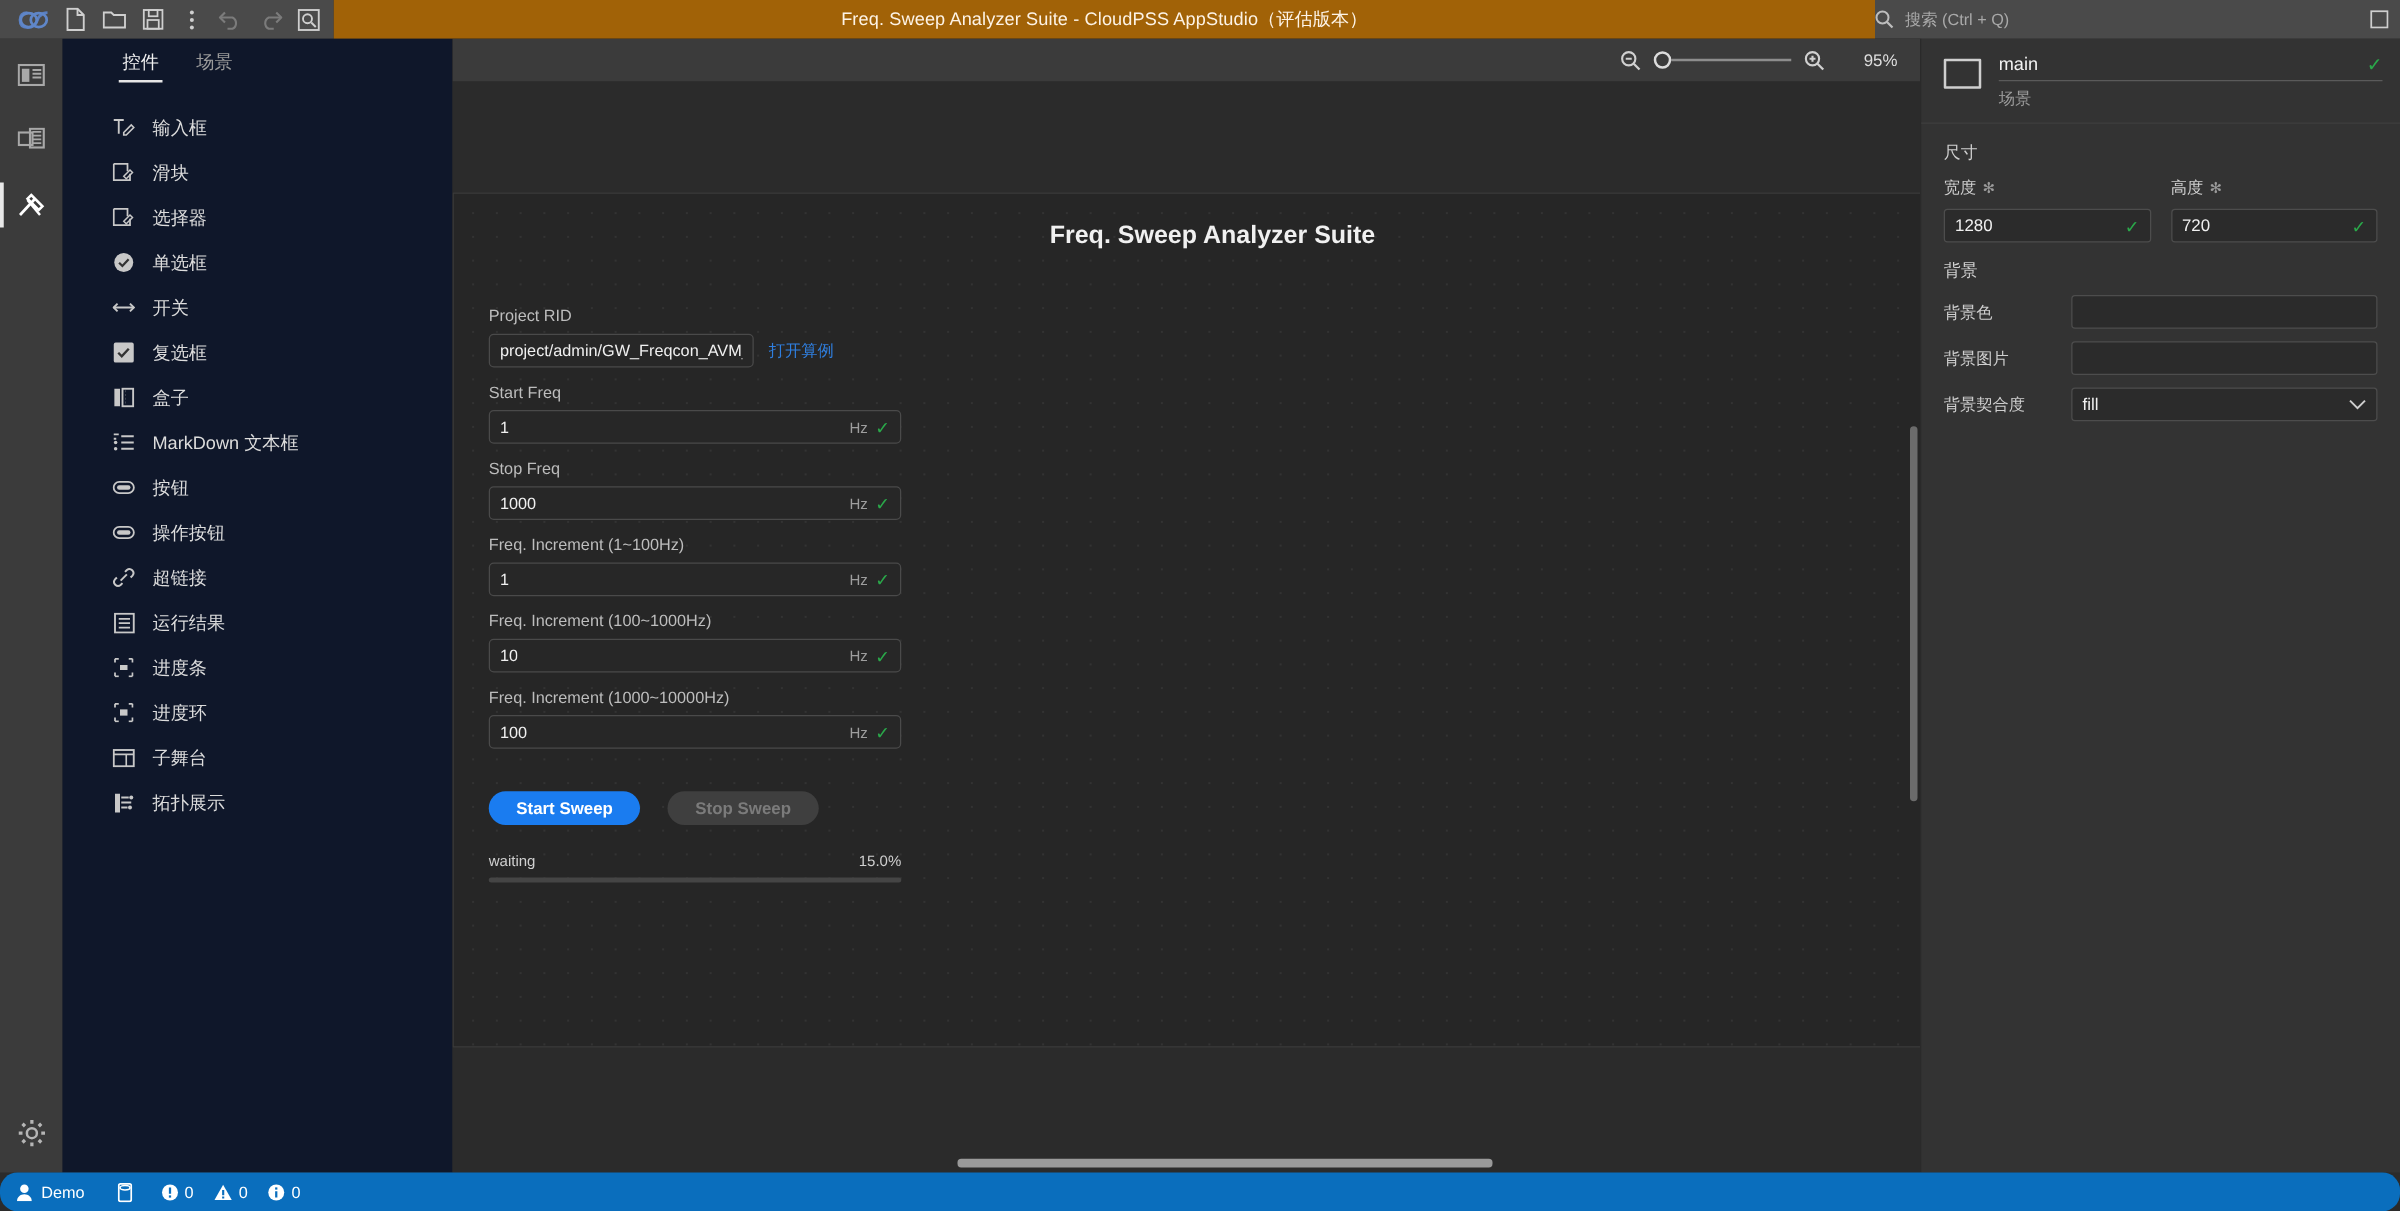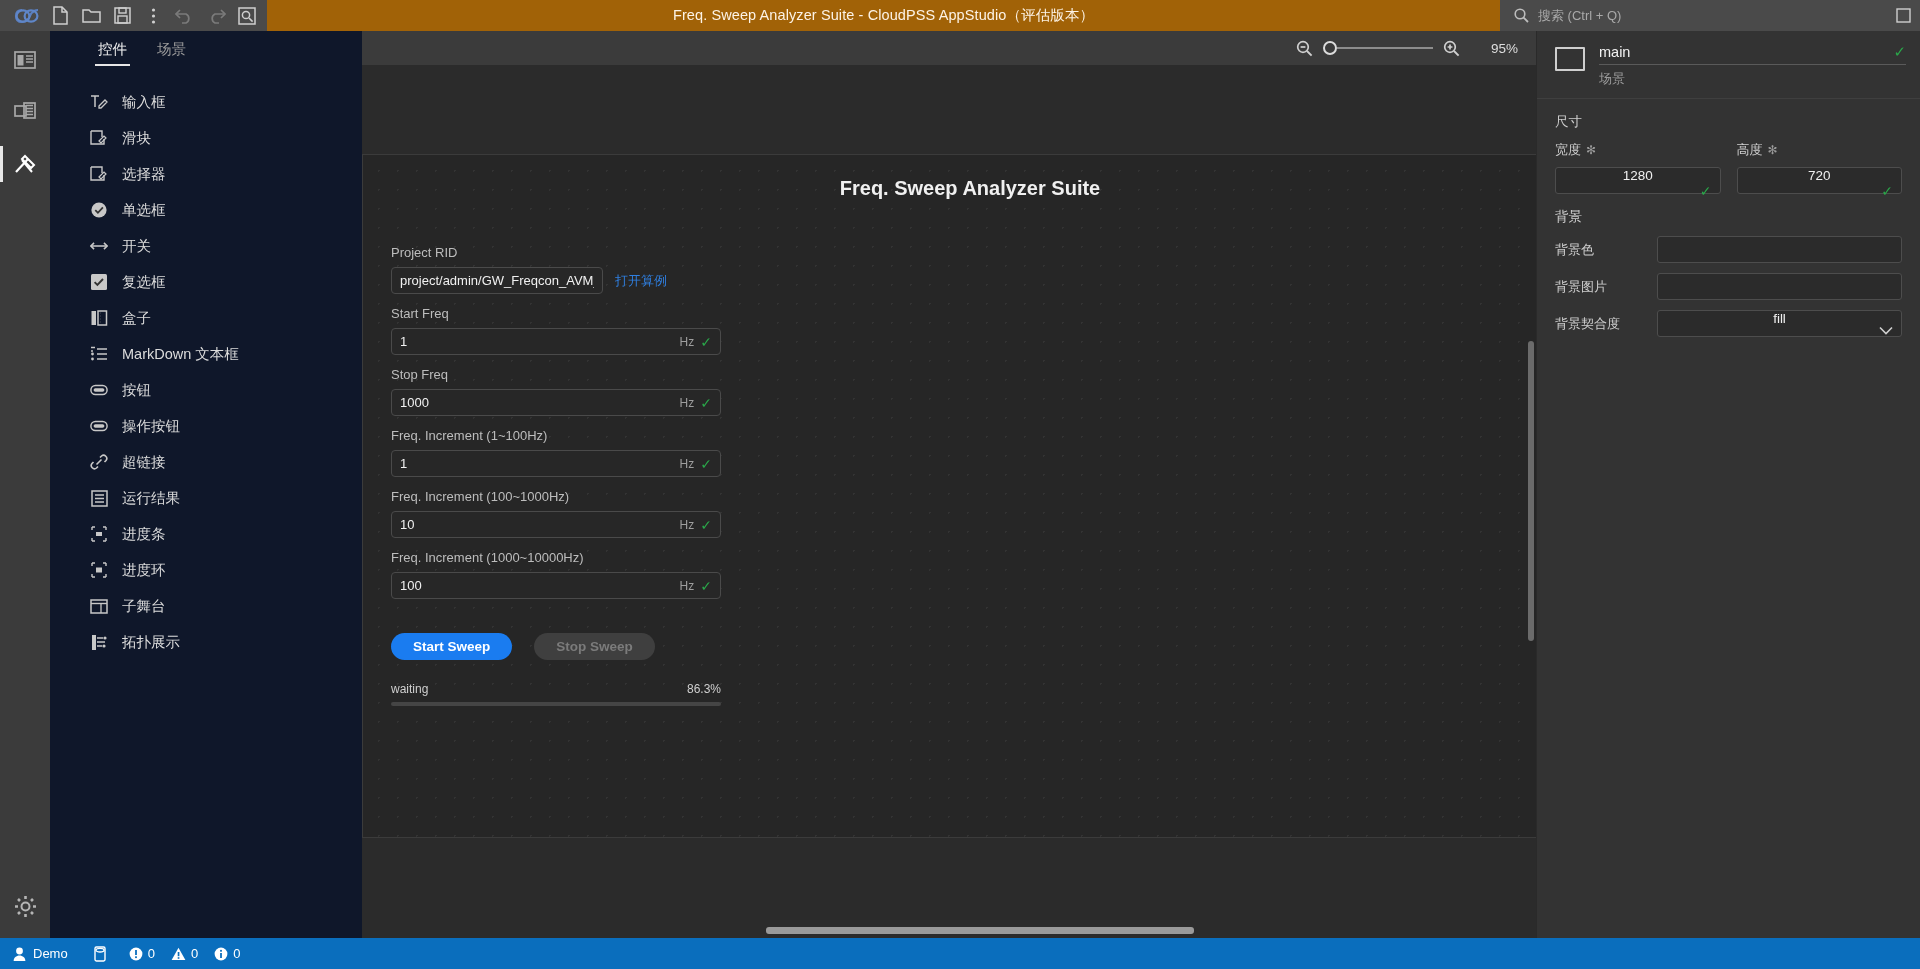--- a/index.html
+++ b/index.html
@@ -29,21 +29,21 @@
   .logo-icon { width: 34px; height: 28px; display:flex; align-items:center; justify-content:center; }
   .tb-center {
     flex: 1; background: #a16207; position: relative;
     display: flex; align-items: center; justify-content: center;
   }
   .tb-title {
     font-size: 14.5px; color: #fdf3e6; letter-spacing: .1px; white-space: nowrap;
   }
   .tb-right {
     background: #4a4a4a; width: 420px; display: flex; align-items: center;
-    justify-content: flex-start; padding-left: 14px; height: 31px;
+    justify-content: flex-start; height: 31px;
   }
   .tb-search { display: flex; align-items: center; gap: 9px; flex: 1; }
   .tb-search .ph { font-size: 13px; color: #a9a9a9; }
   .tb-winbtn { width: 34px; height: 31px; display:flex; align-items:center; justify-content:center; color:#cfcfcf; }
 
   
   .rail {
     position: absolute; left: 0; top: 31px; width: 50px; height: 907px;
     background: #3b3b3b; display: flex; flex-direction: column; align-items: center;
   }
@@ -175,36 +175,36 @@
   .props-name { font-size: 14.5px; color: #f2f2f2; flex: 1; }
   .props-sub { font-size: 13px; color: #9b9b9b; margin-top: 5px; }
   .props-divider { height: 1px; background: #3f3f3f; }
   .sect-title { font-size: 13.5px; color: #cfcfcf; padding: 14px 0 10px 18px; }
   .row2 { display: flex; gap: 16px; padding: 0 18px; }
   .col { flex: 1; }
   .plabel { font-size: 13px; color: #cfcfcf; margin-bottom: 8px; display: flex; align-items: center; gap: 5px; }
   .req { color: #9b9b9b; font-size: 12px; }
   .pinp {
     height: 27px; background: #2b2b2b; border: 1px solid #4d4d4d; border-radius: 3px;
-    display: flex; align-items: center; padding: 0 8px; flex-direction: column;
+    display: flex; align-items: center; padding: 0 8px;
   }
   .pinp .val { font-size: 13.5px; color: #f0f0f0; }
   .pinp .tick { margin-left: auto; color: #2aa84a; font-size: 14px; }
   .prow {
     display: flex; align-items: center; padding: 0 18px; margin-bottom: 10px; gap: 28px;
   }
   .prow .plabel2 { font-size: 13px; color: #cfcfcf; width: 74px; flex: 0 0 74px; margin: 0; }
   .prow .pinp { flex: 1; }
   .pinp.sel .chev { margin-left: auto; color: #cfcfcf; }
 
   
   .statusbar {
     position: absolute; left: 0; bottom: 0; width: 1920px; height: 31px;
     background: #0a6ebd; display: flex; align-items: center; gap: 0;
-    font-size: 13px; color: #ffffff;
+    font-size: 13px; color: #ffffff; border-radius: 14px;
   }
   .sb-item { display: flex; align-items: center; gap: 7px; padding: 0 13px; height: 31px; }
   .sb-counts { display: flex; align-items: center; gap: 16px; padding-left: 10px; }
   .sb-count { display: flex; align-items: center; gap: 5px; }
   svg { display: block; }
 </style>
 </head>
 <body>
 
 <div id="app">
@@ -589,21 +589,21 @@
             </div>
           </div>
 
           <div class="btn-row">
             <button class="btn btn-primary">Start Sweep</button>
             <button class="btn btn-disabled">Stop Sweep</button>
           </div>
 
           <div class="prog-head">
             <span>waiting</span>
-            <span>86.3%</span>
+            <span>15.0%</span>
           </div>
           <div class="prog-bar">
             <div class="prog-fill" style="width:0%"></div>
           </div>
 
         </div>
       </div>
     </div>
 
     <div class="vscroll"></div>

